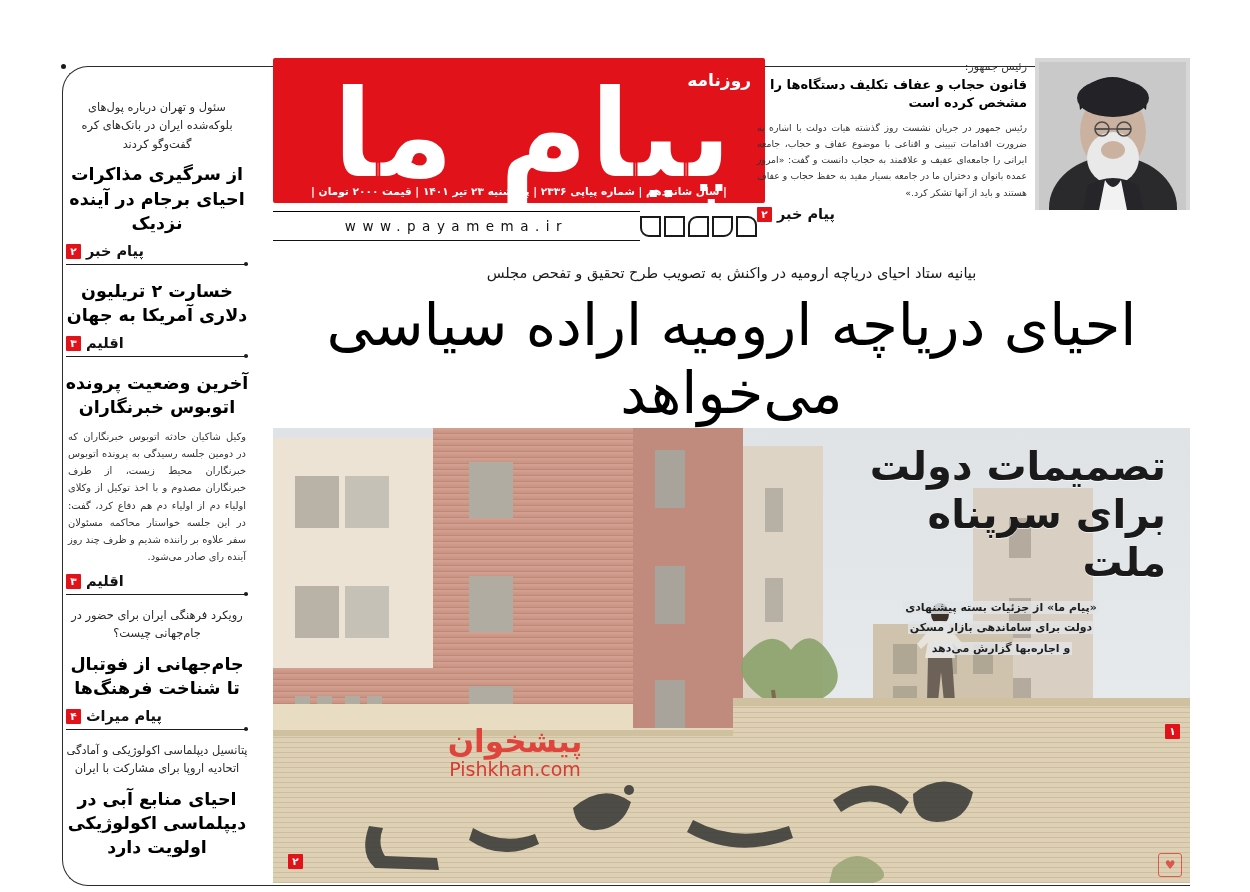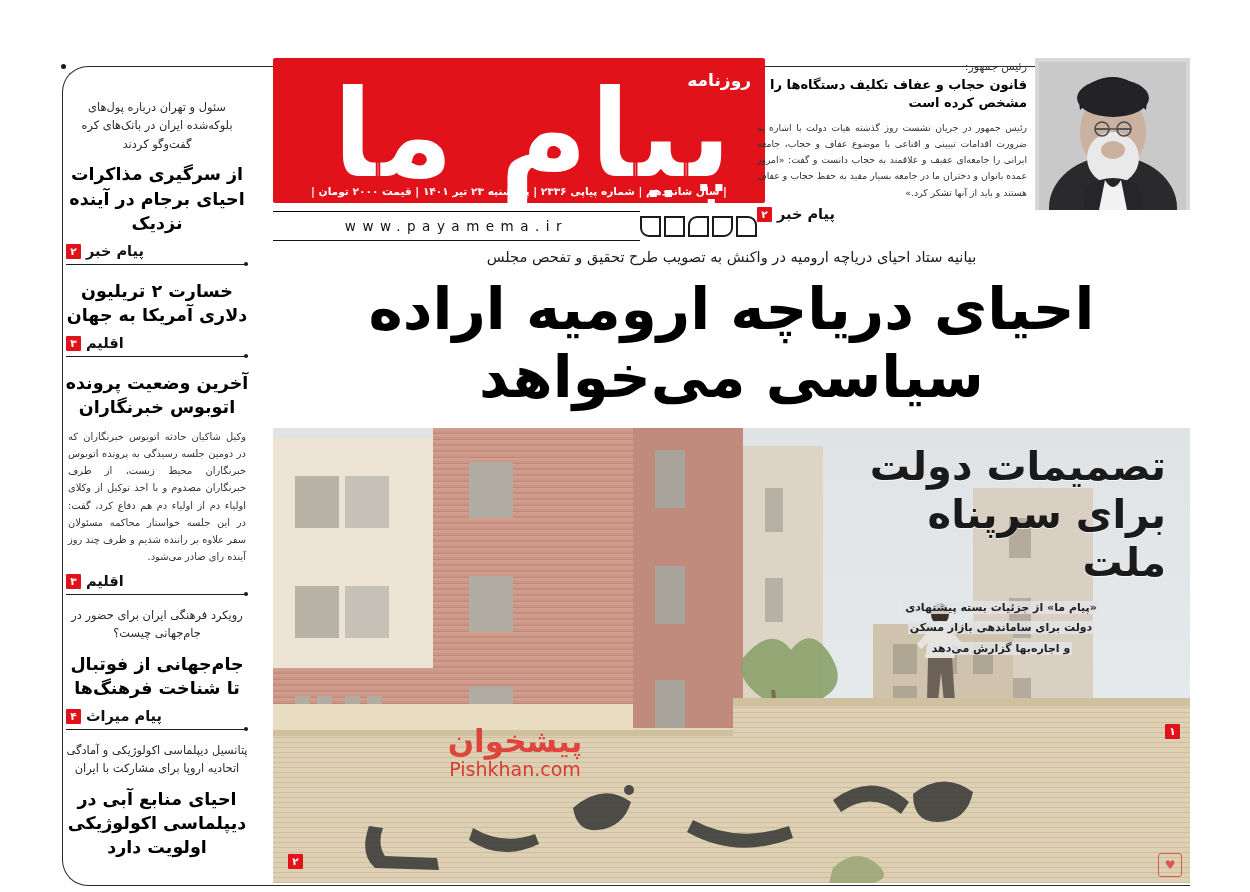--- a/index.html
+++ b/index.html
@@ -94,27 +94,27 @@
   .tl-kicker{font-size:11px;color:#333;font-weight:400;padding-bottom:3px;}
   .tl-head{font-size:13px;font-weight:700;line-height:1.42;color:#000;letter-spacing:-0.3px;}
   .tl-body{font-size:9.3px;line-height:1.74;color:#333;text-align:justify;padding-top:7px;}
   .tl-badgerow{display:flex;flex-direction:row-reverse;align-items:center;gap:5px;padding-top:6px;justify-content:flex-start;}
   .portrait{
     position:absolute;left:1035px;top:58px;width:155px;height:152px;
     background:#dcdcdc;overflow:hidden;border:0;
   }
 
   
-  .main{position:absolute;left:273px;top:248px;width:917px;direction:rtl;}
+  .main{position:absolute;left:273px;top:264px;width:917px;direction:rtl;}
   .main-kicker{
     text-align:center;font-size:14.6px;color:#1a1a1a;font-weight:400;
     padding-bottom:8px;
   }
   .main-head{
-    text-align:center;font-size:58px;font-weight:700;line-height:1.18;
+    text-align:center;font-size:58px;font-weight:400;line-height:1.18;
     color:#000;letter-spacing:-1.5px;padding:2px 0 10px 0;
   }
   .main-sub{
     text-align:center;font-size:12.6px;color:#1a1a1a;line-height:1.6;
     padding:4px 36px 6px 36px;
   }
   .main-rulewrap{position:relative;height:14px;}
   .main-rule{position:absolute;left:34px;right:0;top:6px;height:1px;background:#1d1d1d;}
   .badge-main{position:absolute;left:10px;top:-2px;}
 

